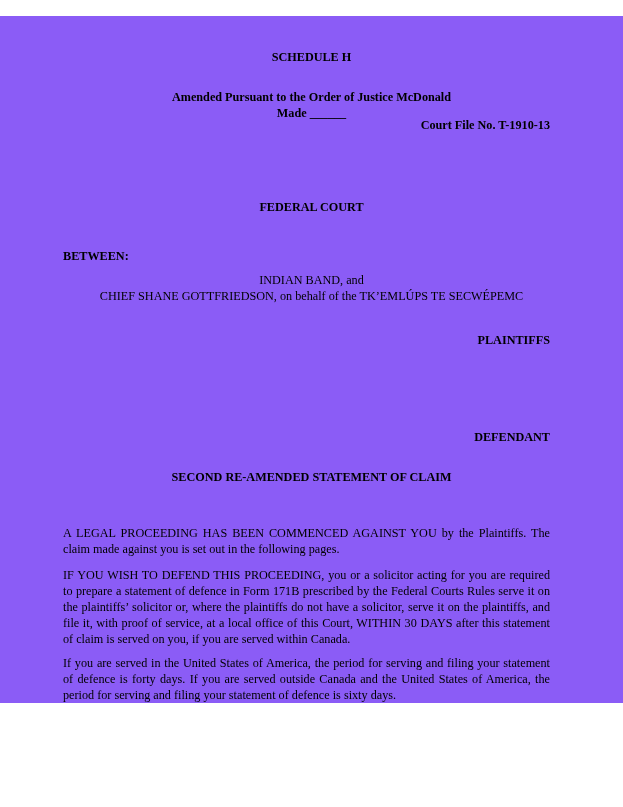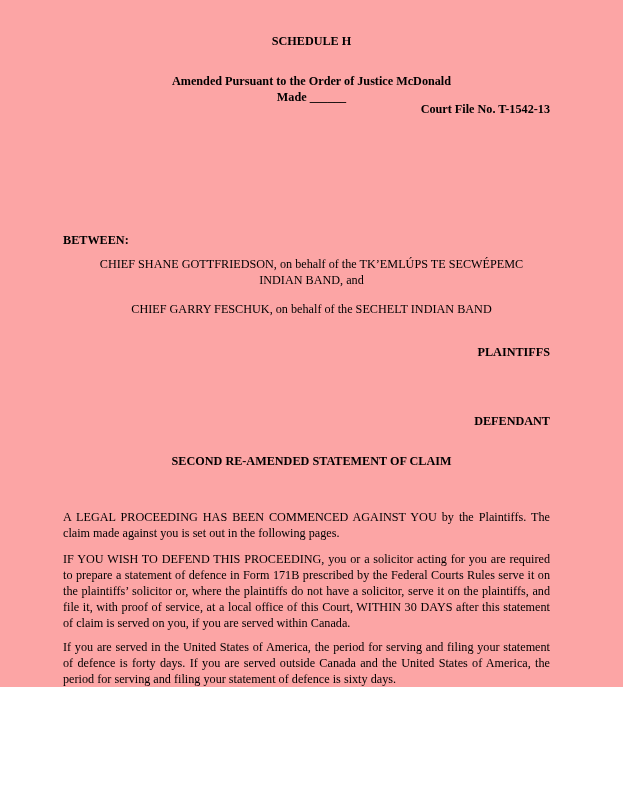--- a/index.html
+++ b/index.html
@@ -1,25 +1,26 @@
 <!DOCTYPE html>
 <html><head>
 <meta charset="utf-8">
 <style>
   html, body { margin: 0; padding: 0; background: #ffffff; }
   .page {
     position: relative;
     width: 623px;
     height: 687px;
-    background: #fca5a5;
+    background: #8b5cf6;
     color: #000000;
     font-family: "Liberation Serif", serif;
     font-size: 12.2px;
     line-height: 16px;
     overflow: hidden;
+    margin-top: 16px;
   }
   .blk { position: absolute; }
   .center { left: 0; width: 623px; text-align: center; }
   .body-col { left: 63px; width: 487px; }
   .right { left: 63px; width: 487px; text-align: right; }
   .just { text-align: justify; }
   .b { font-weight: bold; }
   .pagenum {
     font-family: "Liberation Sans", sans-serif;
     font-size: 13px;
@@ -31,35 +32,35 @@
 
 <div class="page">
 
   <div class="blk center b" style="top:33px">SCHEDULE H</div>
 
   <div class="blk center b" style="top:73px">
     <div>Amended Pursuant to the Order of Justice McDonald</div>
     <div>Made ______</div>
   </div>
 
-  <div class="blk right b" style="top:101px">Court File No. T-1542-13</div>
+  <div class="blk right b" style="top:101px">Court File No. T-1910-13</div>
 
 
 
+  <div class="blk center b" style="top:183px">FEDERAL COURT</div>
 
   <div class="blk body-col b" style="top:232px">BETWEEN:</div>
 
   <div class="blk center" style="top:256px">
+    <div>INDIAN BAND, and</div>
     <div>CHIEF SHANE GOTTFRIEDSON, on behalf of the TK’EMLÚPS TE SECWÉPEMC</div>
-    <div>INDIAN BAND, and</div>
   </div>
 
-  <div class="blk center" style="top:301px">CHIEF GARRY FESCHUK, on behalf of the SECHELT INDIAN BAND</div>
 
-  <div class="blk right b" style="top:344px">PLAINTIFFS</div>
+  <div class="blk right b" style="top:316px">PLAINTIFFS</div>
 
 
 
   <div class="blk right b" style="top:413px">DEFENDANT</div>
 
   <div class="blk center b" style="top:453px">SECOND RE-AMENDED STATEMENT OF CLAIM</div>
 
 
   <div class="blk body-col just" style="top:509px">A LEGAL PROCEEDING HAS BEEN COMMENCED AGAINST YOU by the Plaintiffs. The claim made against you is set out in the following pages.</div>
 

